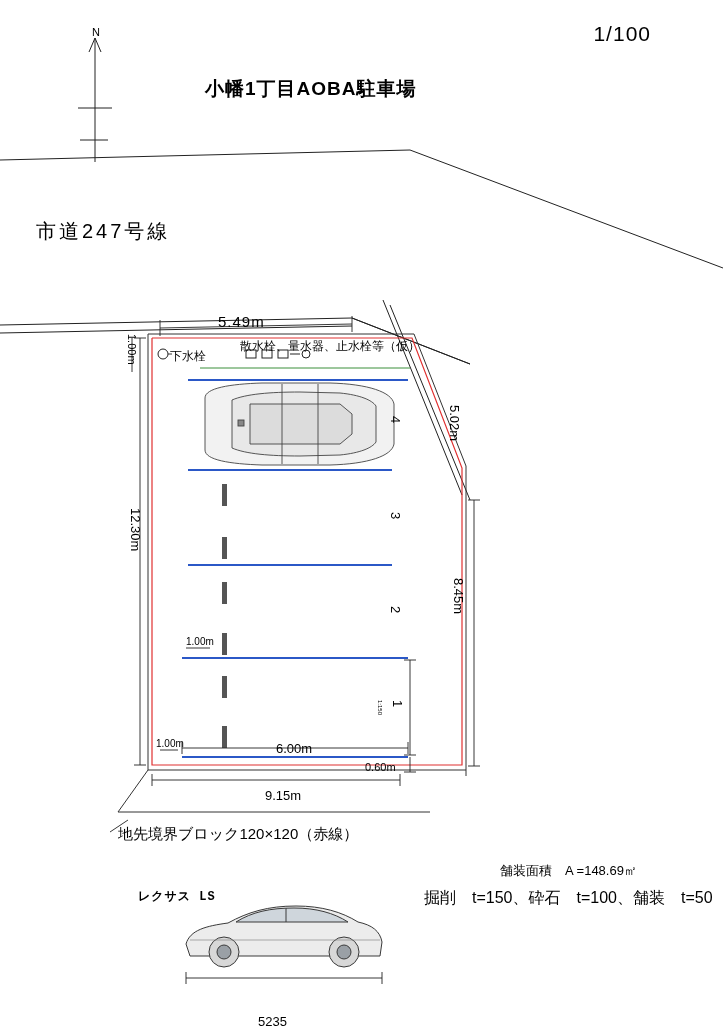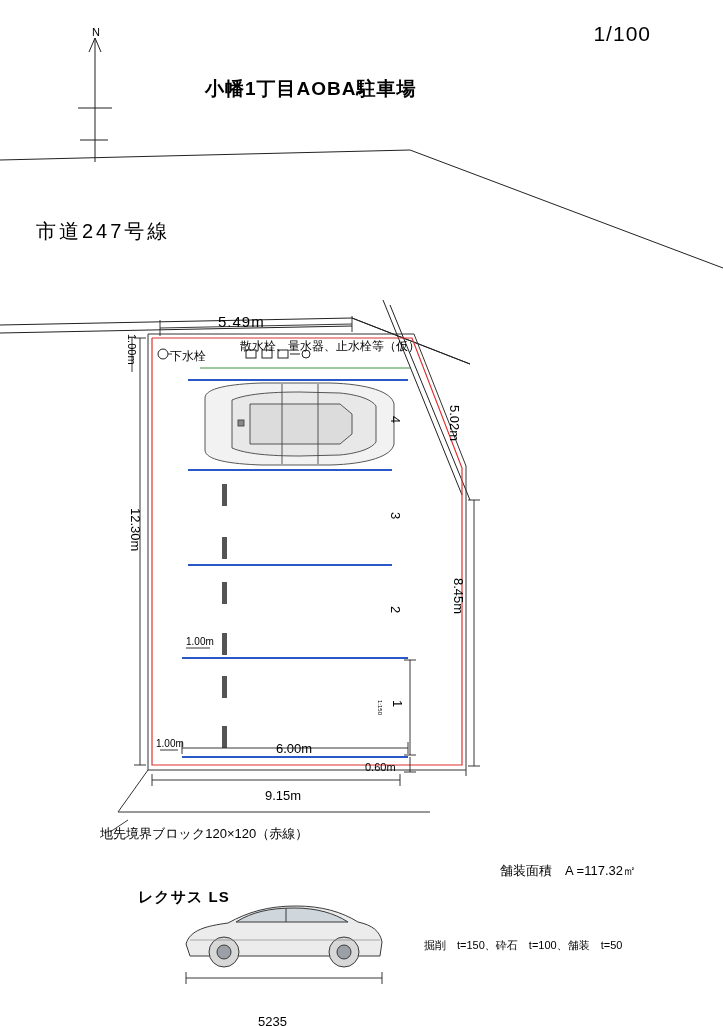--- a/index.html
+++ b/index.html
@@ -21,24 +21,24 @@
   #dim-600{top:741px;left:268px;font-size:13px;margin-left:8px;}
   #dim-060{top:761px;left:365px;font-size:11px;}
   #dim-915{top:788px;left:265px;font-size:13px;}
   #stall4{top:416px;left:388px;font-size:13px;}
   #stall3{top:512px;left:388px;font-size:13px;}
   #stall2{top:606px;left:388px;font-size:13px;}
   #stall1{top:700px;left:390px;font-size:13px;}
   #stall1-sub{top:700px;left:377px;font-size:6px;}
   #manhole-label{top:348px;left:170px;font-size:12px;}
   #meter-label{top:338px;left:240px;font-size:12px;text-align:center;}
-  #block-label{top:825px;left:100px;font-size:13px;}
+  #block-label{top:825px;left:118px;font-size:15px;}
   #area-note1{top:862px;left:500px;font-size:13px;}
-  #area-note2{top:938px;left:424px;font-size:11px;}
-  #car-name{top:888px;left:138px;font-size:15px;font-weight:bold;letter-spacing:1px;}
+  #area-note2{top:888px;left:424px;font-size:16px;}
+  #car-name{top:888px;left:138px;font-size:12px;font-weight:bold;letter-spacing:1px;font-family:Liberation Mono, monospace;}
   #car-dim{top:985px;left:258px;font-size:13px;margin-top:29px;}
   svg{position:absolute;top:0;left:0;}
 </style>
 </head>
 <body>
 
 <svg width="723" height="1026">
 
   <g stroke="#222" fill="none" stroke-width="1">
     <line x1="0" y1="160" x2="410" y2="150"></line>
@@ -188,17 +188,17 @@
 <div class="abs txt vtxt" id="stall4">4</div>
 <div class="abs txt vtxt" id="stall3">3</div>
 <div class="abs txt vtxt" id="stall2">2</div>
 <div class="abs txt vtxt" id="stall1">1</div>
 <div class="abs txt vtxt" id="stall1-sub">1:150</div>
 
 <div class="abs txt" id="manhole-label">下水栓</div>
 <div class="abs txt" id="meter-label">散水栓、量水器、止水栓等（仮）</div>
 <div class="abs txt" id="block-label">地先境界ブロック120×120（赤線）</div>
 
-<div class="abs txt" id="area-note1">舗装面積　A =117.32㎡</div>
+<div class="abs txt" id="area-note1">舗装面積　A =148.69㎡</div>
 <div class="abs txt" id="area-note2">掘削　t=150、砕石　t=100、舗装　t=50</div>
 
 <div class="abs txt" id="car-name">レクサス LS</div>
 <div class="abs txt" id="car-dim">5235</div>
 
 </body></html>

